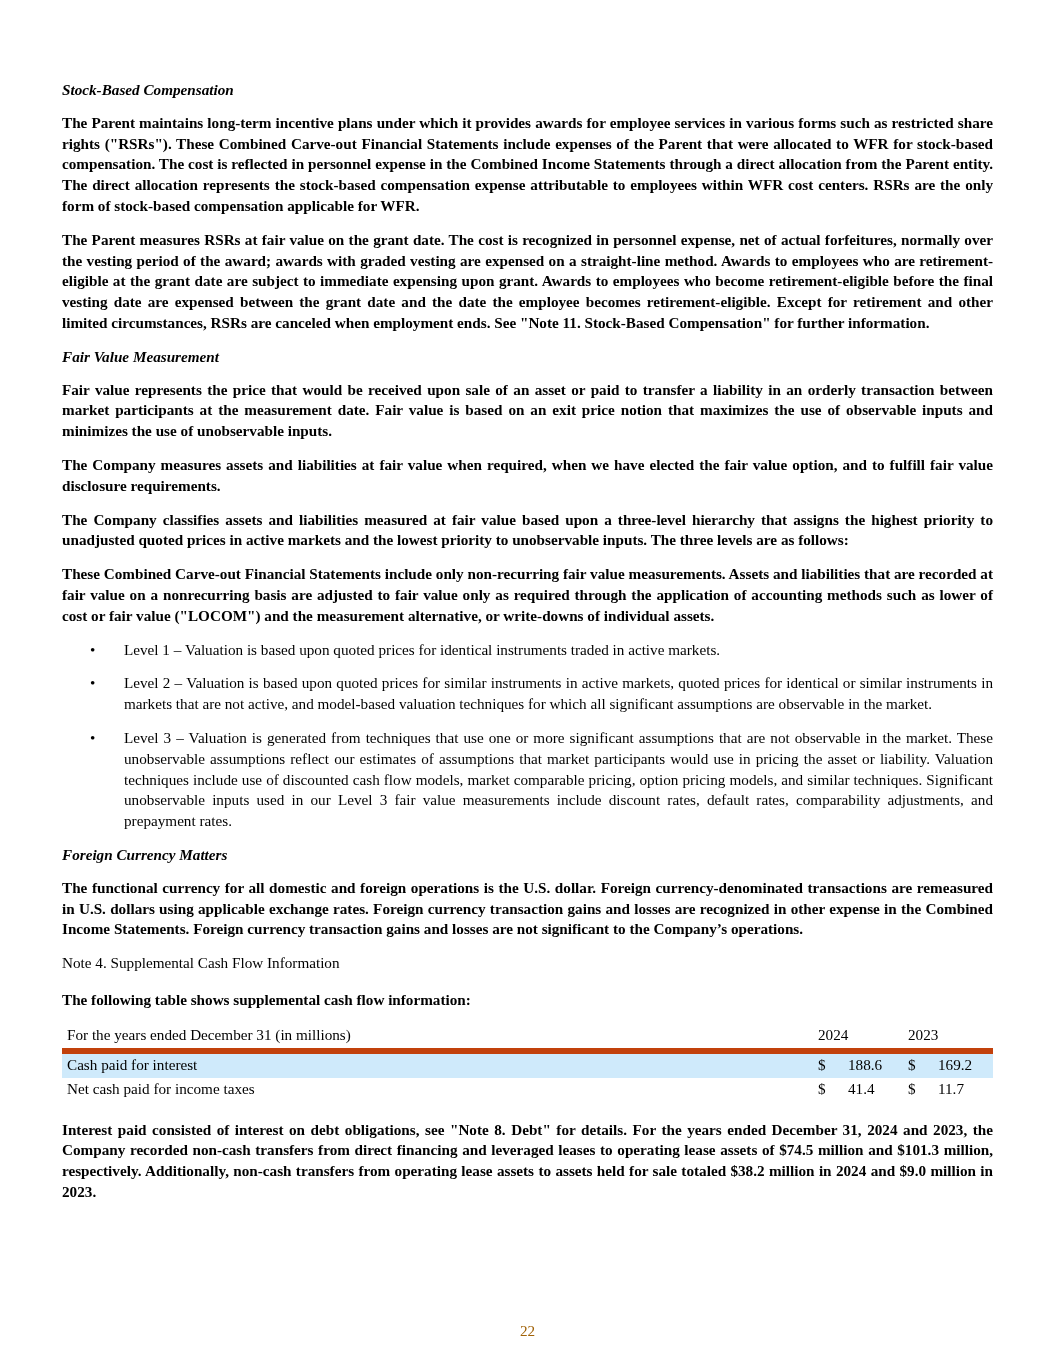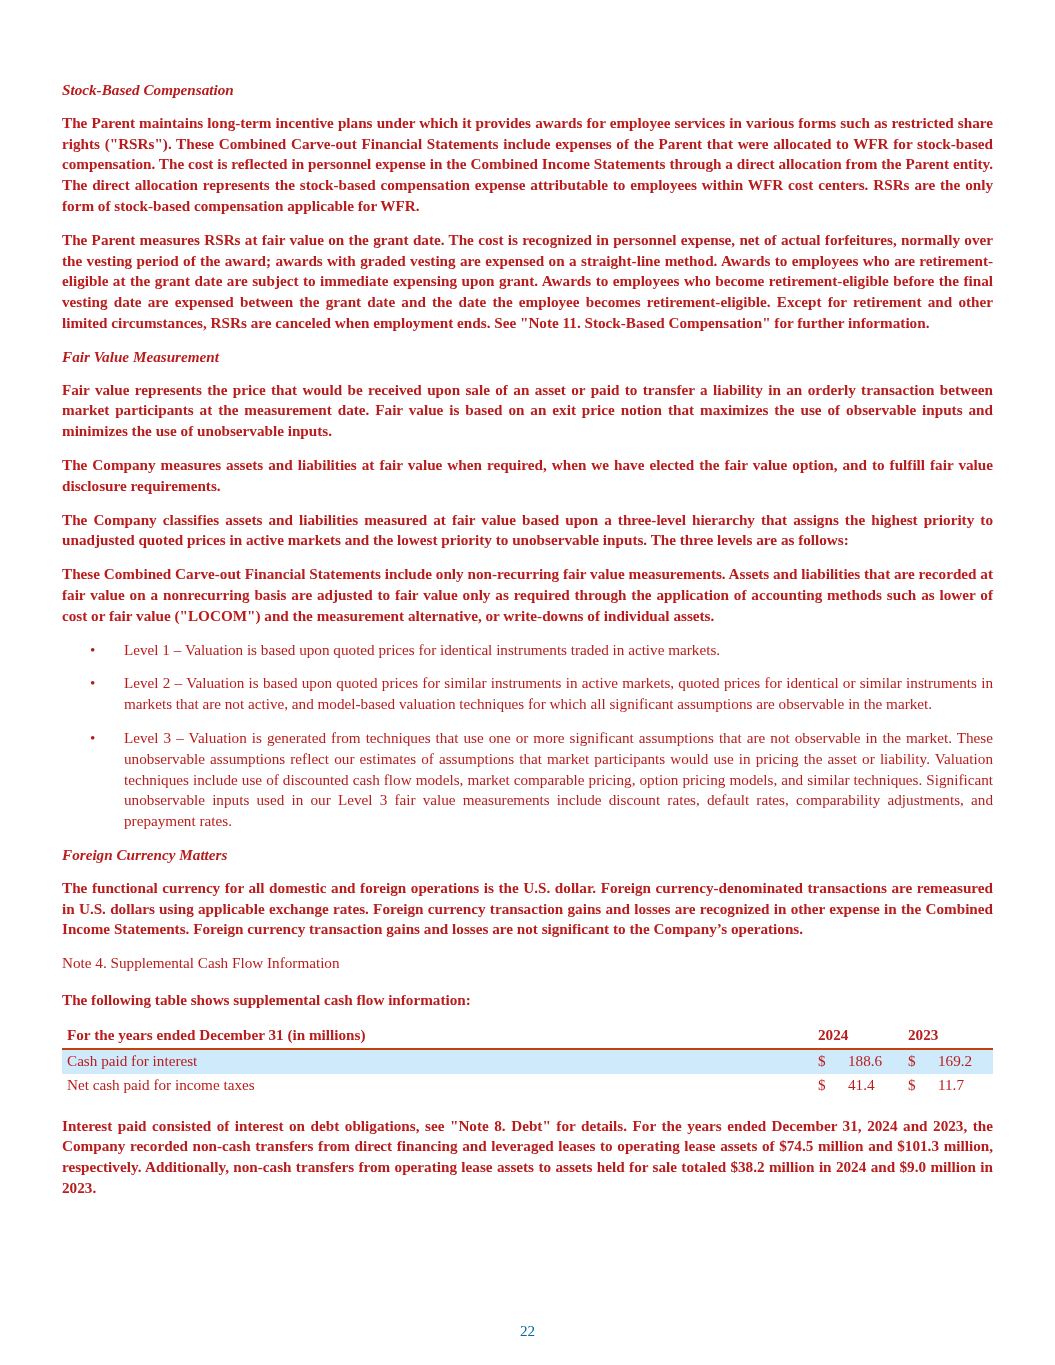--- a/index.html
+++ b/index.html
@@ -1,36 +1,36 @@
 <!DOCTYPE html>
 <html><head>
 <meta charset="utf-8">
 <style>
   html, body { margin: 0; padding: 0; background: #ffffff; }
   body { width: 1055px; height: 1365px; position: relative; overflow: hidden; }
   .page {
     position: absolute; left: 62px; top: 80px; width: 931px;
-    font-family: "Liberation Serif", serif; font-size: 15.2px; line-height: 20.8px; color: #b91c1c;
+    font-family: "Liberation Serif", serif; font-size: 15.2px; line-height: 20.8px; color: #000000;
   }
   p { margin: 0 0 13px 0; text-align: justify; font-weight: bold; }
   .h-ital { font-weight: bold; font-style: italic; margin: 0 0 12px 0; }
   .h-bold { font-weight: normal; margin: 0 0 16px 0; }
   ul.levels { list-style: none; margin: 0; padding: 0; }
   ul.levels li { position: relative; padding-left: 62px; margin: 0 0 13px 0; text-align: justify; }
   ul.levels li .bullet { position: absolute; left: 28px; top: 0; }
   table.cf { width: 931px; border-collapse: collapse; margin: 3px 0 18px 0; }
   table.cf th, table.cf td { padding: 1px 5px; height: 22px; font-size: 15.2px; }
-  table.cf th { font-weight: bold; text-align: left; border-bottom: 2px solid #c2410c; }
+  table.cf th { font-weight: normal; text-align: left; border-bottom: 6px solid #c2410c; }
   table.cf th.num { }
   table.cf td.cur { text-align: left; width: 20px; }
   table.cf td.val { text-align: left; width: 50px; }
   table.cf tr.shaded td { background: #cfeafb; }
   .page-number {
     position: absolute; left: 0; width: 1055px; top: 1322px; text-align: center;
-    font-family: "Liberation Serif", serif; font-size: 15.2px; color: #0369a1;
+    font-family: "Liberation Serif", serif; font-size: 15.2px; color: #a16207;
   }
 </style>
 </head>
 <body>
 
 <div class="page">
 
   <div class="h-ital">Stock-Based Compensation</div>
   <p>The Parent maintains long-term incentive plans under which it provides awards for employee services in various forms such as restricted share rights ("RSRs"). These Combined Carve-out Financial Statements include expenses of the Parent that were allocated to WFR for stock-based compensation. The cost is reflected in personnel expense in the Combined Income Statements through a direct allocation from the Parent entity. The direct allocation represents the stock-based compensation expense attributable to employees within WFR cost centers. RSRs are the only form of stock-based compensation applicable for WFR.</p>
   <p>The Parent measures RSRs at fair value on the grant date. The cost is recognized in personnel expense, net of actual forfeitures, normally over the vesting period of the award; awards with graded vesting are expensed on a straight-line method. Awards to employees who are retirement-eligible at the grant date are subject to immediate expensing upon grant. Awards to employees who become retirement-eligible before the final vesting date are expensed between the grant date and the date the employee becomes retirement-eligible. Except for retirement and other limited circumstances, RSRs are canceled when employment ends. See "Note 11. Stock-Based Compensation" for further information.</p>

